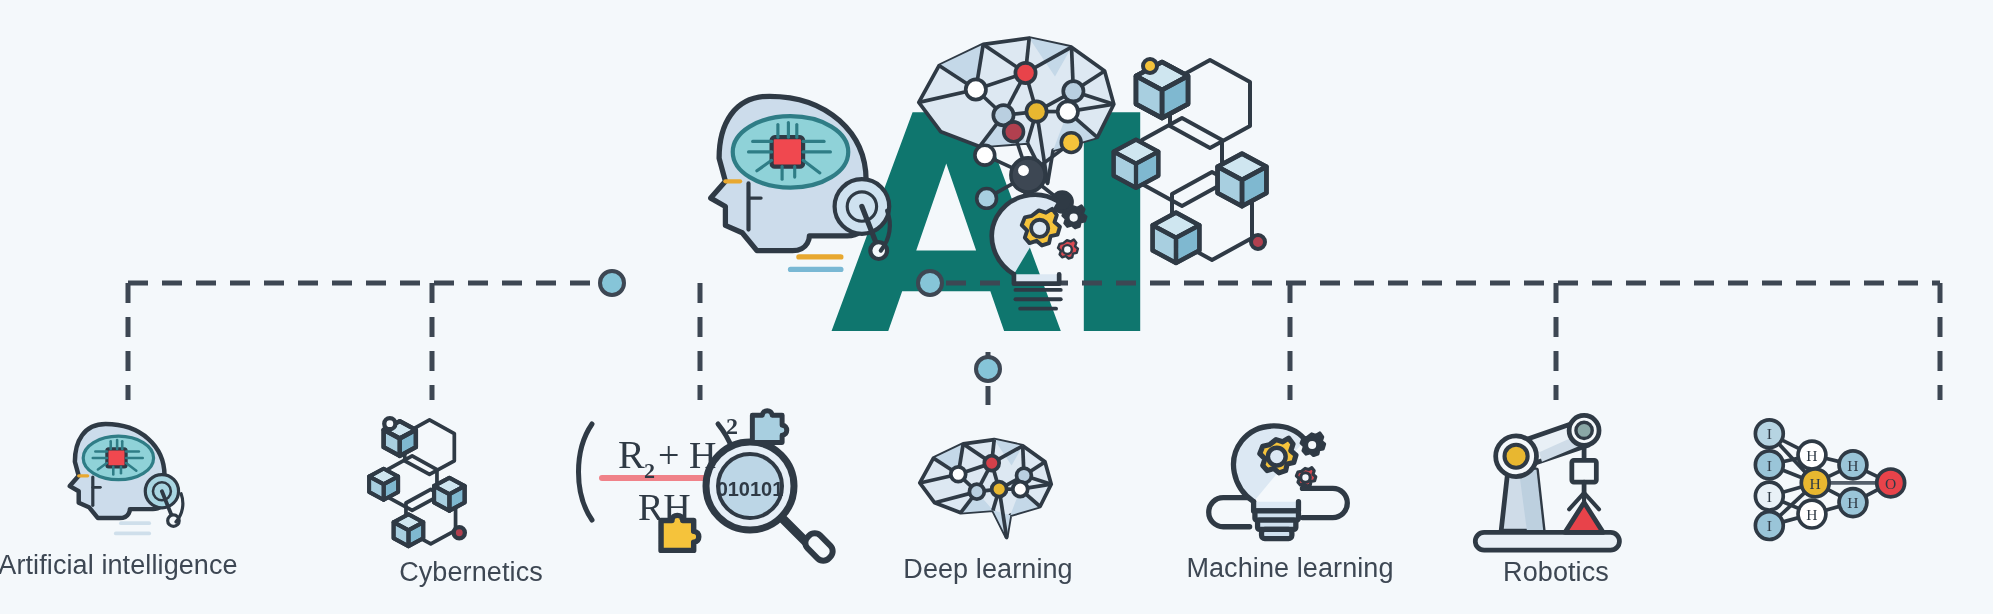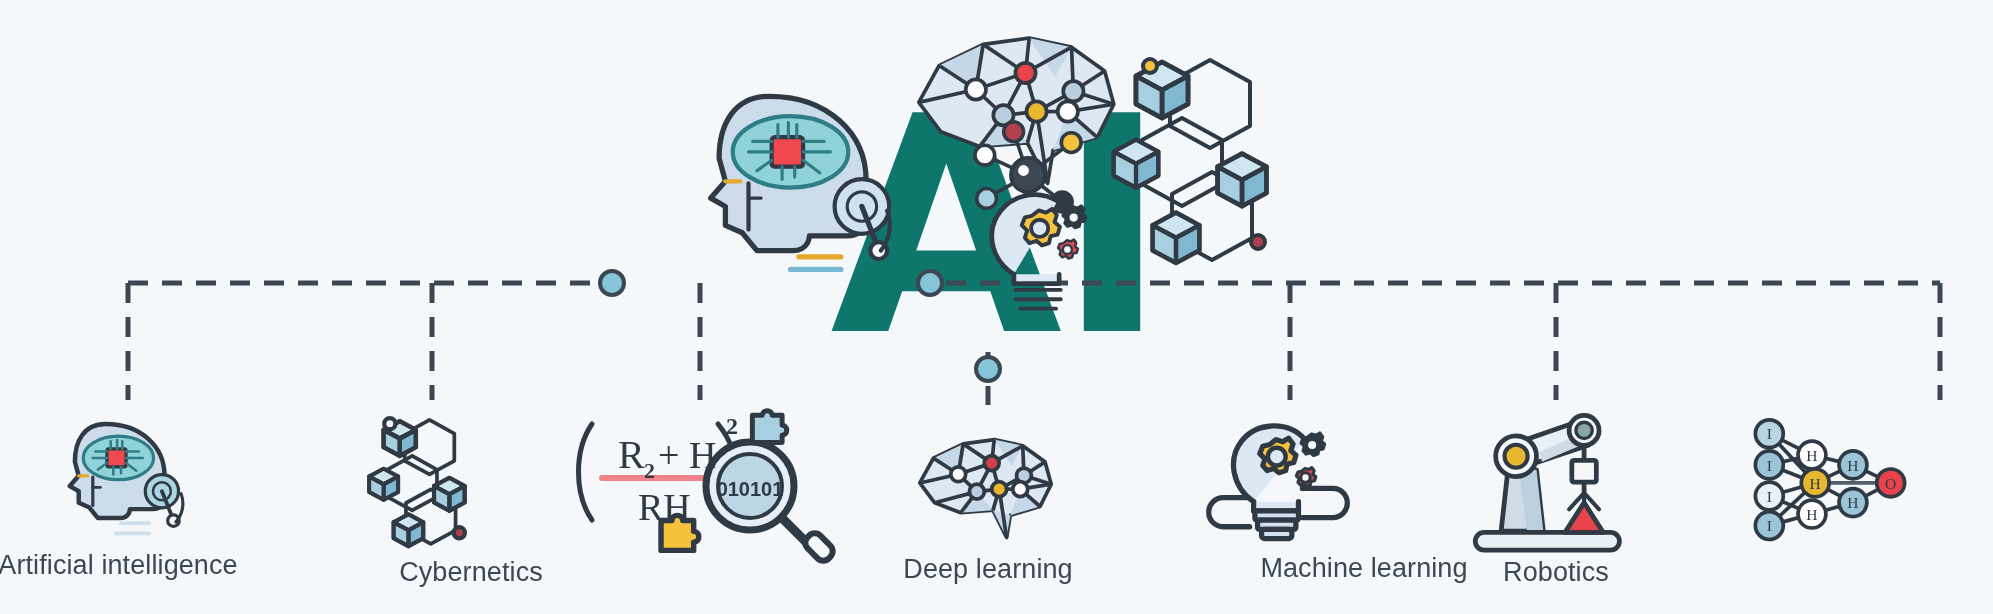--- a/index.html
+++ b/index.html
@@ -488,16 +488,16 @@
         <text x="28" y="-9">H</text>
         <text x="28" y="37">H</text>
         <text x="74" y="13">O</text>
       </g>
     </g>
   </svg>
 
   <div class="label" style="left:118px;top:550px;">Artificial intelligence</div>
   <div class="label" style="left:432px;top:557px;margin-left:39px;">Cybernetics</div>
   <div class="label" style="left:988px;top:554px;">Deep learning</div>
-  <div class="label" style="left:1364px;top:553px;">Machine learning</div>
+  <div class="label" style="left:1290px;top:553px;">Machine learning</div>
   <div class="label" style="left:1556px;top:557px;">Robotics</div>
 
 </div>
 
 </body></html>

